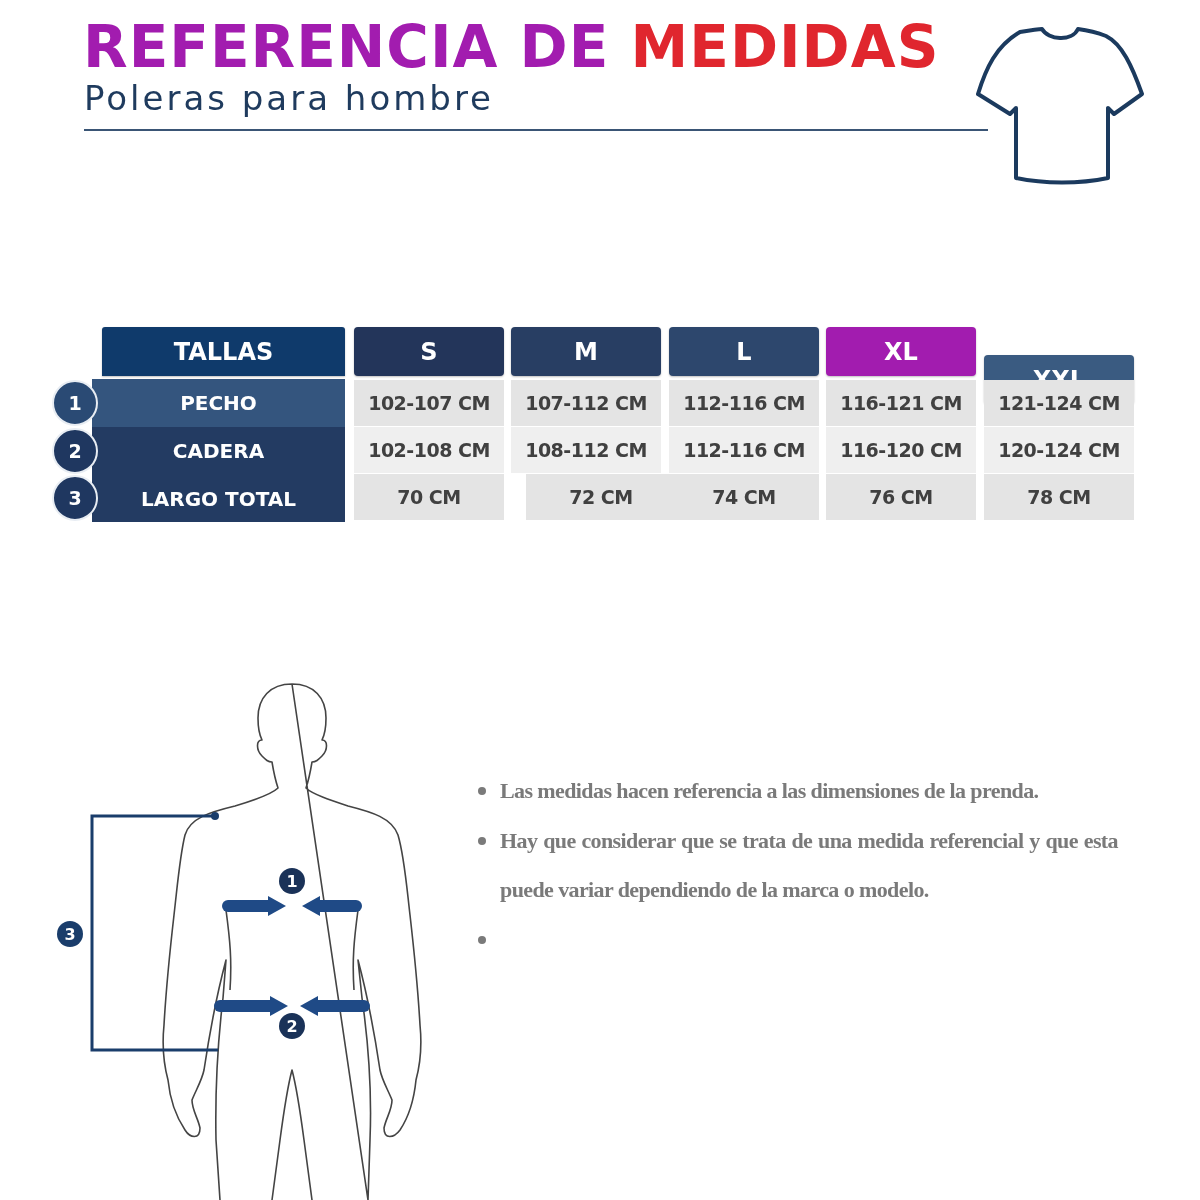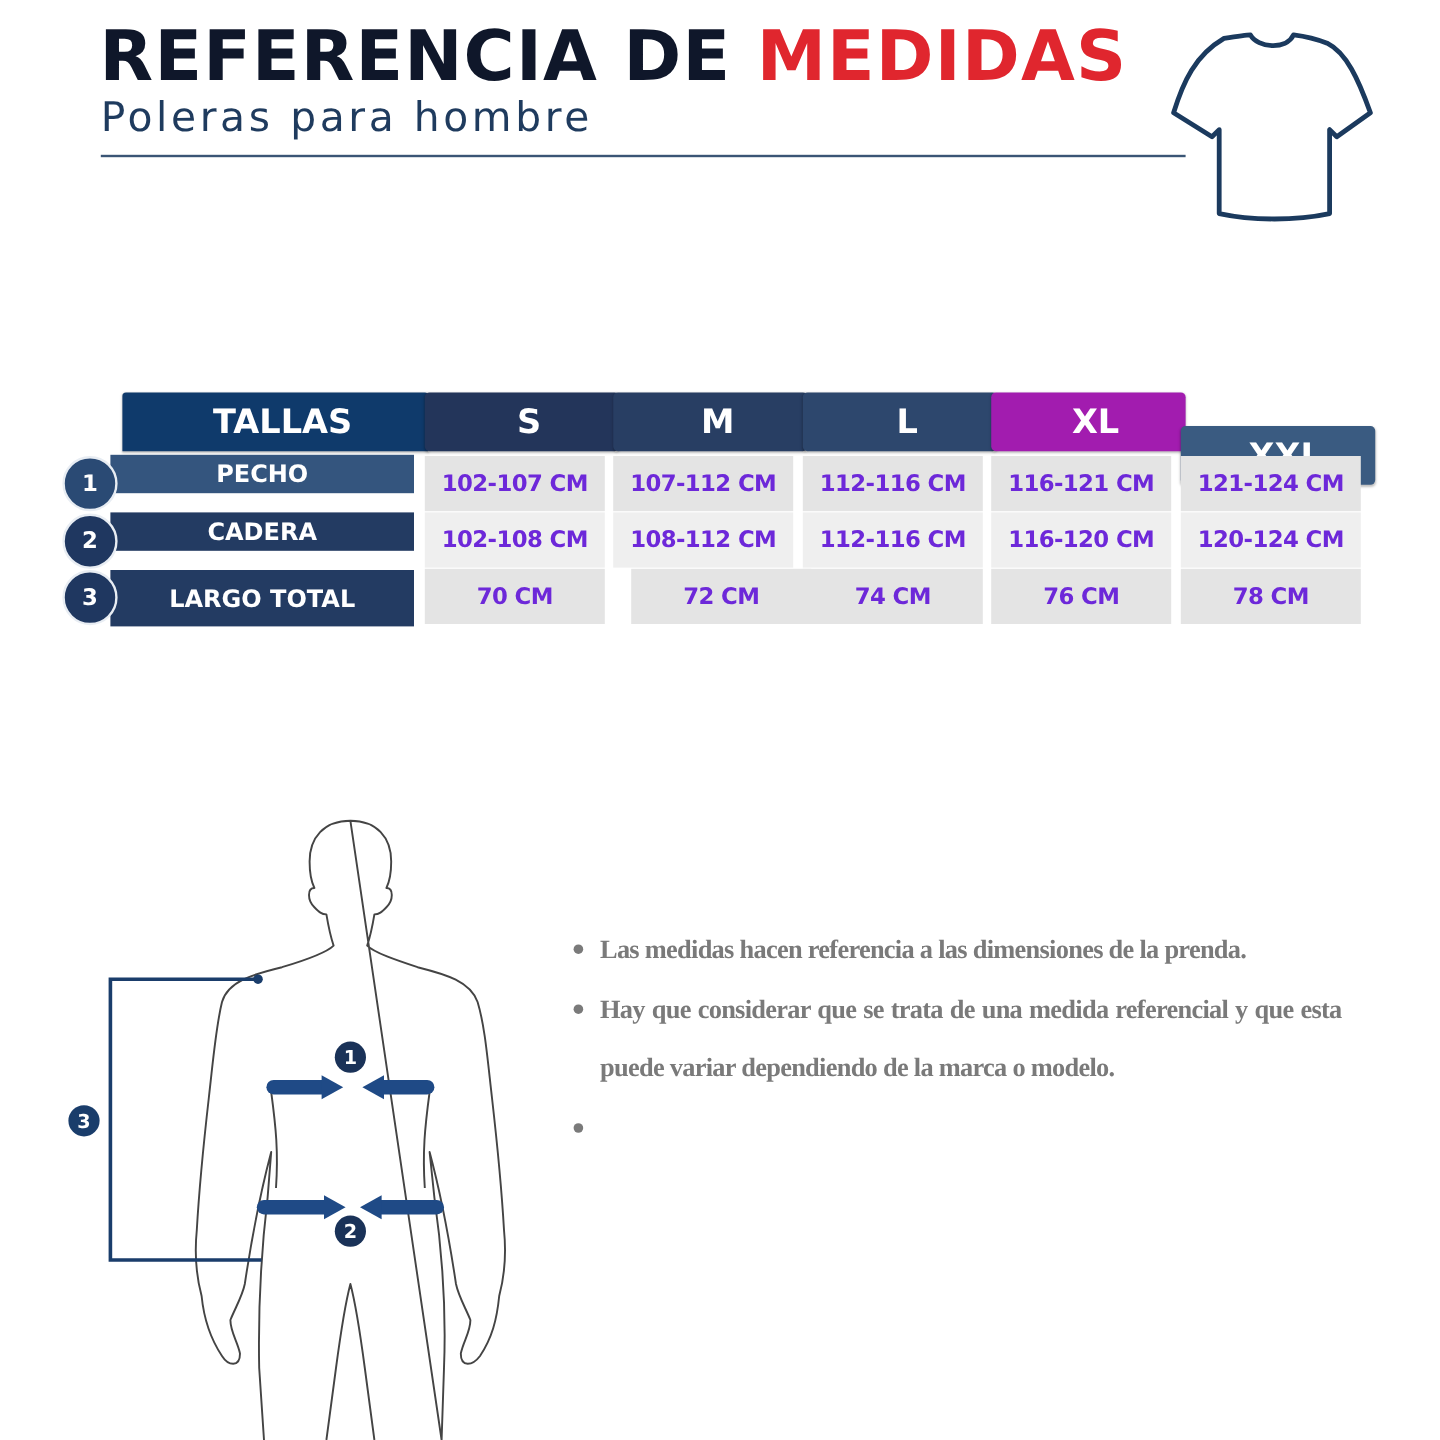--- a/index.html
+++ b/index.html
@@ -1,30 +1,30 @@
 <!DOCTYPE html>
 <html><head>
 <meta charset="utf-8">
 <style>
   html, body { margin:0; padding:0; background:#ffffff; }
   body { width:1200px; height:1200px; position:relative; overflow:hidden; font-family:"Liberation Sans", sans-serif; }
 
   .title { position:absolute; left:83px; top:12px; font-family:"DejaVu Sans", sans-serif; font-weight:bold; font-size:58px; letter-spacing:1px; line-height:70px; white-space:nowrap; }
-  .title .t1 { color:#0f172a; }
+  .title .t1 { color:#a21caf; }
   .title .t2 { color:#e0262e; }
   .subtitle { position:absolute; left:84px; top:76px; font-family:"DejaVu Sans", sans-serif; font-size:34px; letter-spacing:3px; color:#1f3b5e; line-height:44px; white-space:nowrap; }
   .rule { position:absolute; left:84px; top:129px; width:904px; height:2px; background:#3a5575; }
   .shirt { position:absolute; left:972px; top:26px; width:176px; height:162px; }
 
   
   .tbl { position:absolute; left:52px; top:327px; }
-  .hdr { position:absolute; top:0; height:49px; border-radius:4px; color:#fff; font-family:"DejaVu Sans", sans-serif; font-weight:bold; font-size:28px; display:flex; align-items:center; justify-content:center; box-shadow:0 1px 2px rgba(0,0,0,0.25);padding-left:12px; }
-  .lbl-row { position:absolute; left:46px; width:300px; height:32px; color:#fff; font-family:"DejaVu Sans", sans-serif; font-weight:bold; font-size:20px; display:flex; align-items:center; justify-content:center; padding-left:48px; box-sizing:border-box; }
+  .hdr { position:absolute; top:0; height:49px; border-radius:4px; color:#fff; font-family:"DejaVu Sans", sans-serif; font-weight:bold; font-size:24px; display:flex; align-items:center; justify-content:center; box-shadow:0 1px 2px rgba(0,0,0,0.25); }
+  .lbl-row { position:absolute; left:46px; width:300px; height:48px; color:#fff; font-family:"DejaVu Sans", sans-serif; font-weight:bold; font-size:20px; display:flex; align-items:center; justify-content:center; padding-left:48px; box-sizing:border-box; }
   .num { position:absolute; left:0; width:46px; height:46px; border-radius:50%; border:2px solid #e8edf3; box-sizing:border-box; color:#fff; font-family:"DejaVu Sans", sans-serif; font-weight:bold; font-size:19px; display:flex; align-items:center; justify-content:center; }
-  .cell { position:absolute; width:150px; height:46px; display:flex; align-items:center; justify-content:center; font-family:"DejaVu Sans", sans-serif; font-weight:bold; font-size:19px; color:#6d28d9; letter-spacing:-0.5px; white-space:nowrap; }
+  .cell { position:absolute; width:150px; height:46px; display:flex; align-items:center; justify-content:center; font-family:"DejaVu Sans", sans-serif; font-weight:bold; font-size:19px; color:#404040; letter-spacing:-0.5px; white-space:nowrap; }
   .cell.r0, .cell.r2 { background:#e4e4e4; }
   .cell.r1 { background:#efefef;text-align:right; }
 
   
   .figure { position:absolute; left:40px; top:670px; width:420px; height:530px; }
 
   
   .notes { position:absolute; left:478px; top:766px; width:640px; font-family:Liberation Serif, serif; font-weight:bold; font-size:22px; color:#7a7a7a; }
   .note { position:relative; padding-left:22px; line-height:49.5px; text-align:justify; letter-spacing:-0.6px; }
   .note .dot { position:absolute; left:0; top:21px; width:8px; height:8px; border-radius:50%; background:#7a7a7a; }

